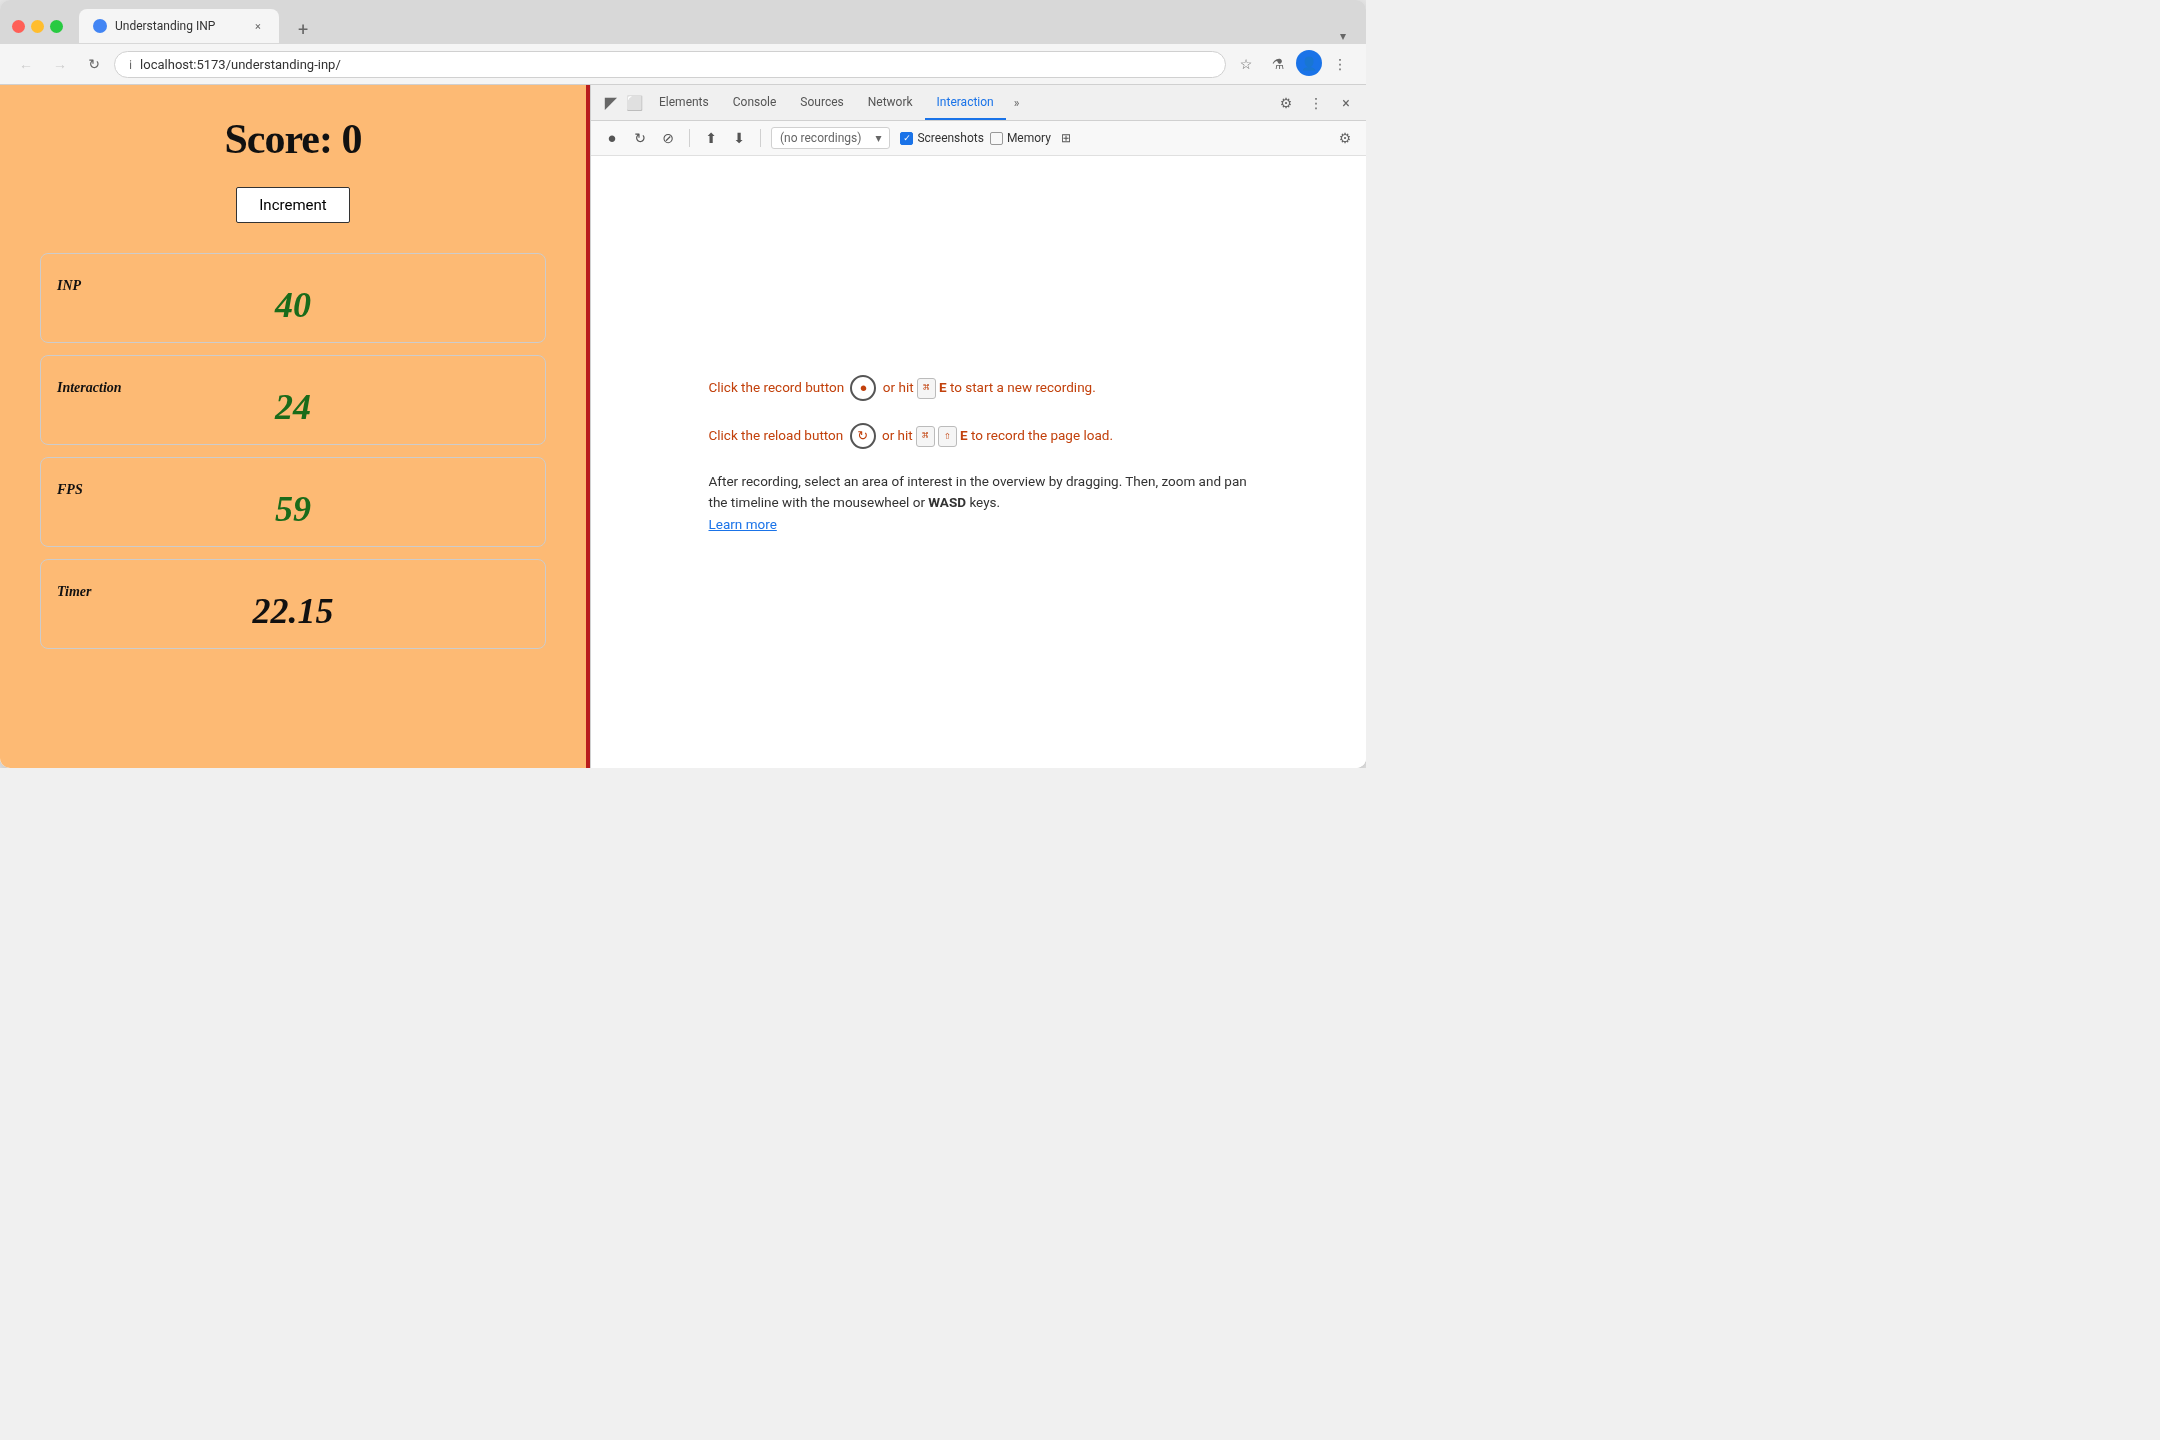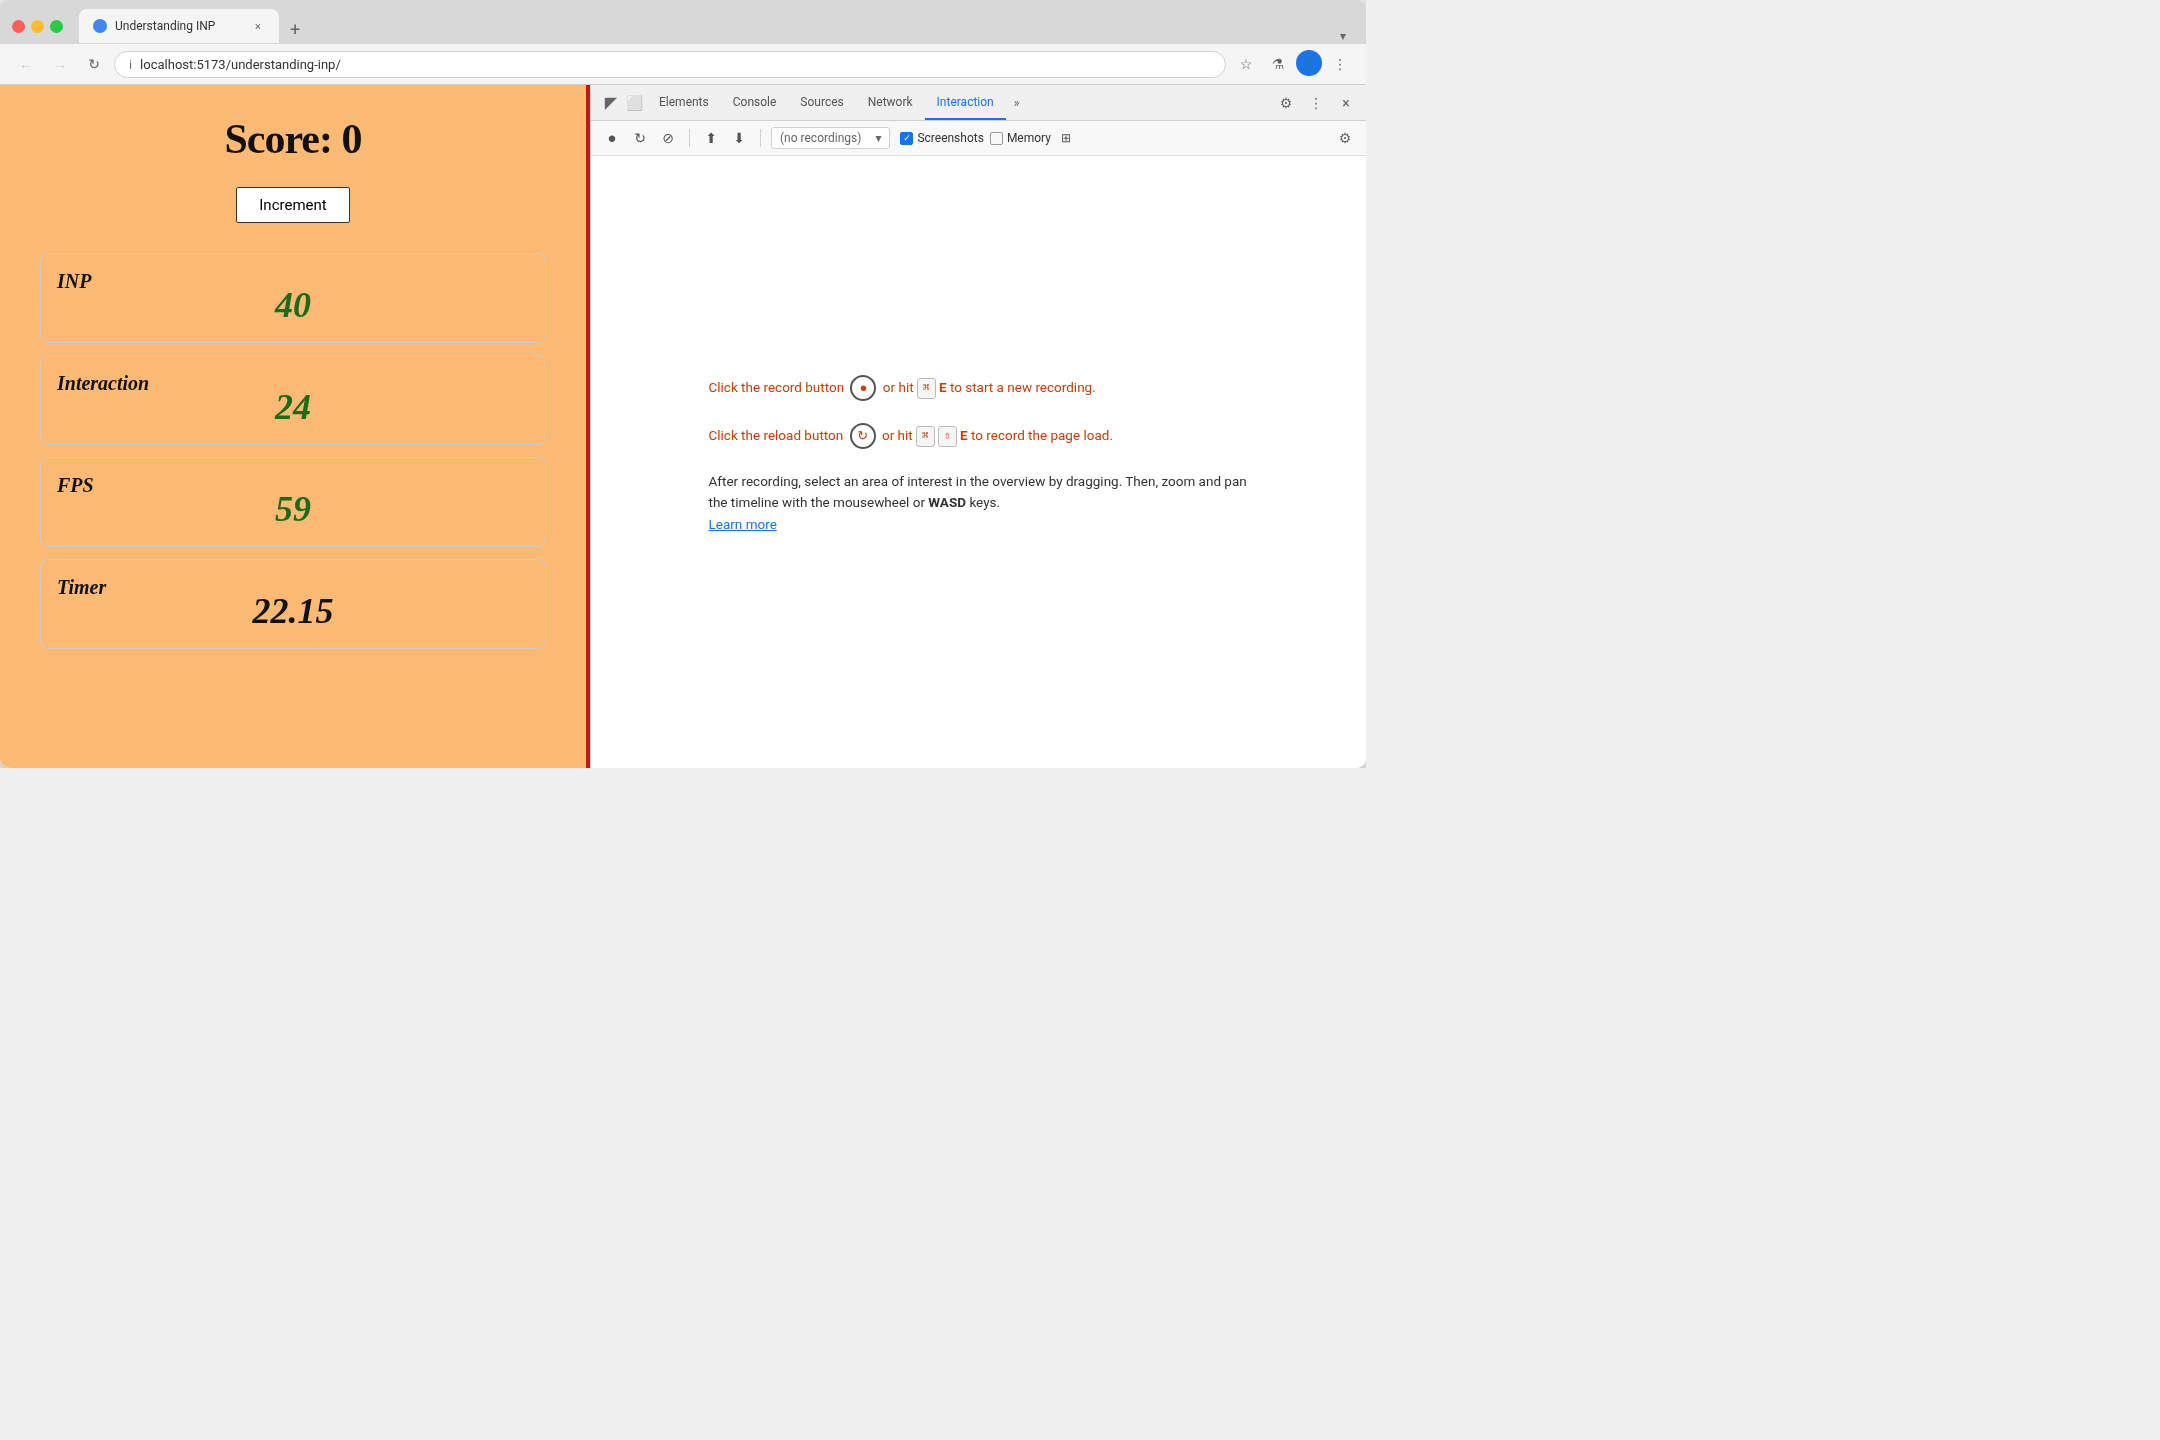--- a/index.html
+++ b/index.html
@@ -46,21 +46,21 @@
     }
 
     .tl-red { background: #ff5f57; }
     .tl-yellow { background: #ffbd2e; }
     .tl-green { background: #28ca41; }
 
     .tab-bar {
       display: flex;
       align-items: flex-end;
       flex: 1;
-      gap: 2px;
+      gap: 10px;
     }
 
     .tab {
       background: #f5f5f5;
       border-radius: 8px 8px 0 0;
       padding: 6px 14px;
       display: flex;
       align-items: center;
       gap: 8px;
       min-width: 200px;
@@ -221,27 +221,27 @@
 
     .metric-card {
       border: 1.5px solid #ccc;
       border-radius: 8px;
       padding: 10px 16px 16px;
       margin-bottom: 12px;
       position: relative;
     }
 
     .metric-label {
-      font-size: 20px;
+      font-size: 14px;
       font-weight: 700;
       font-style: italic;
       color: #111;
       font-family: Georgia, serif;
       position: absolute;
-      top: 16px;
+      top: 24px;
       left: 16px;
     }
 
     .metric-value {
       font-size: 36px;
       font-weight: 900;
       font-style: italic;
       color: #1a6b1a;
       text-align: center;
       margin-top: 20px;

